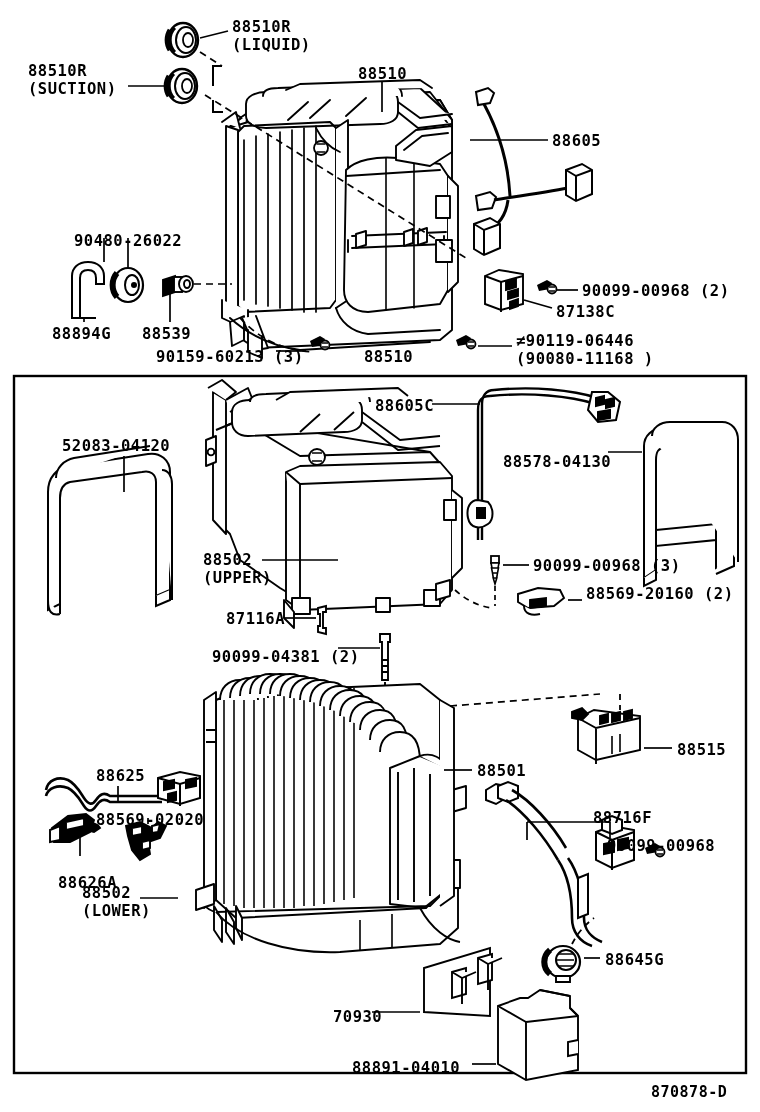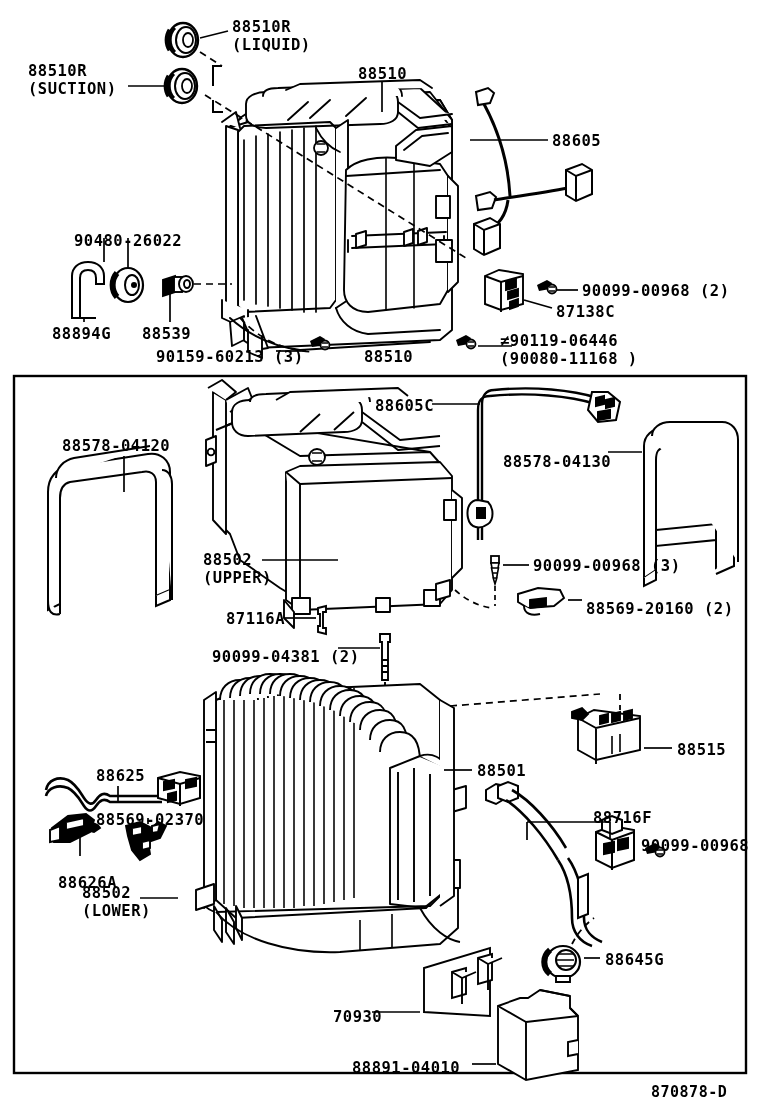--- a/index.html
+++ b/index.html
@@ -431,40 +431,40 @@
 (SUCTION)</div>
     <div class="lbl" style="left:358px;top:66px;">88510</div>
     <div class="lbl" style="left:552px;top:133px;text-align:center;">88605</div>
     <div class="lbl" style="left:74px;top:225px;margin-top:8px;">90480-26022</div>
     <div class="lbl" style="left:582px;top:283px;">90099-00968 (2)</div>
     <div class="lbl" style="left:556px;top:304px;">87138C</div>
     <div class="lbl" style="left:52px;top:326px;">88894G</div>
     <div class="lbl" style="left:142px;top:326px;">88539</div>
     <div class="lbl" style="left:156px;top:349px;">90159-60213 (3)</div>
     <div class="lbl" style="left:364px;top:349px;">88510</div>
-    <div class="lbl two" style="left:500px;top:332px;">≠90119-06446
+    <div class="lbl two" style="left:516px;top:332px;">≠90119-06446
 (90080-11168 )</div>
   </div>
 
   <div>
     <div class="lbl" style="left:375px;top:398px;">88605C</div>
-    <div class="lbl" style="left:62px;top:438px;">88578-04120</div>
+    <div class="lbl" style="left:62px;top:438px;">52083-04120</div>
     <div class="lbl" style="left:503px;top:447px;margin-top:7px;">88578-04130</div>
     <div class="lbl two" style="left:203px;top:551px;">88502
 (UPPER)</div>
     <div class="lbl" style="left:533px;top:558px;">90099-00968 (3)</div>
-    <div class="lbl" style="left:586px;top:601px;">88569-20160 (2)</div>
+    <div class="lbl" style="left:586px;top:586px;">88569-20160 (2)</div>
     <div class="lbl" style="left:226px;top:611px;">87116A</div>
     <div class="lbl" style="left:212px;top:641px;margin-top:8px;">90099-04381 (2)</div>
     <div class="lbl" style="left:677px;top:742px;">88515</div>
     <div class="lbl" style="left:477px;top:763px;text-align:right;">88501</div>
     <div class="lbl" style="left:96px;top:768px;">88625</div>
     <div class="lbl" style="left:593px;top:810px;">88716F</div>
-    <div class="lbl" style="left:641px;top:838px;">90099-00968</div>
-    <div class="lbl" style="left:96px;top:812px;">88569-02370</div>
+    <div class="lbl" style="left:607px;top:838px;">90099-00968</div>
+    <div class="lbl" style="left:96px;top:812px;">88569-02020</div>
     <div class="lbl" style="left:58px;top:862px;margin-top:13px;">88626A</div>
     <div class="lbl two" style="left:82px;top:884px;">88502
 (LOWER)</div>
     <div class="lbl" style="left:605px;top:952px;">88645G</div>
     <div class="lbl" style="left:333px;top:1009px;">70930</div>
     <div class="lbl" style="left:352px;top:1060px;">88891-04010</div>
   </div>
 
   <div class="code" style="left:651px;top:1083px;">870878-D</div>
 

